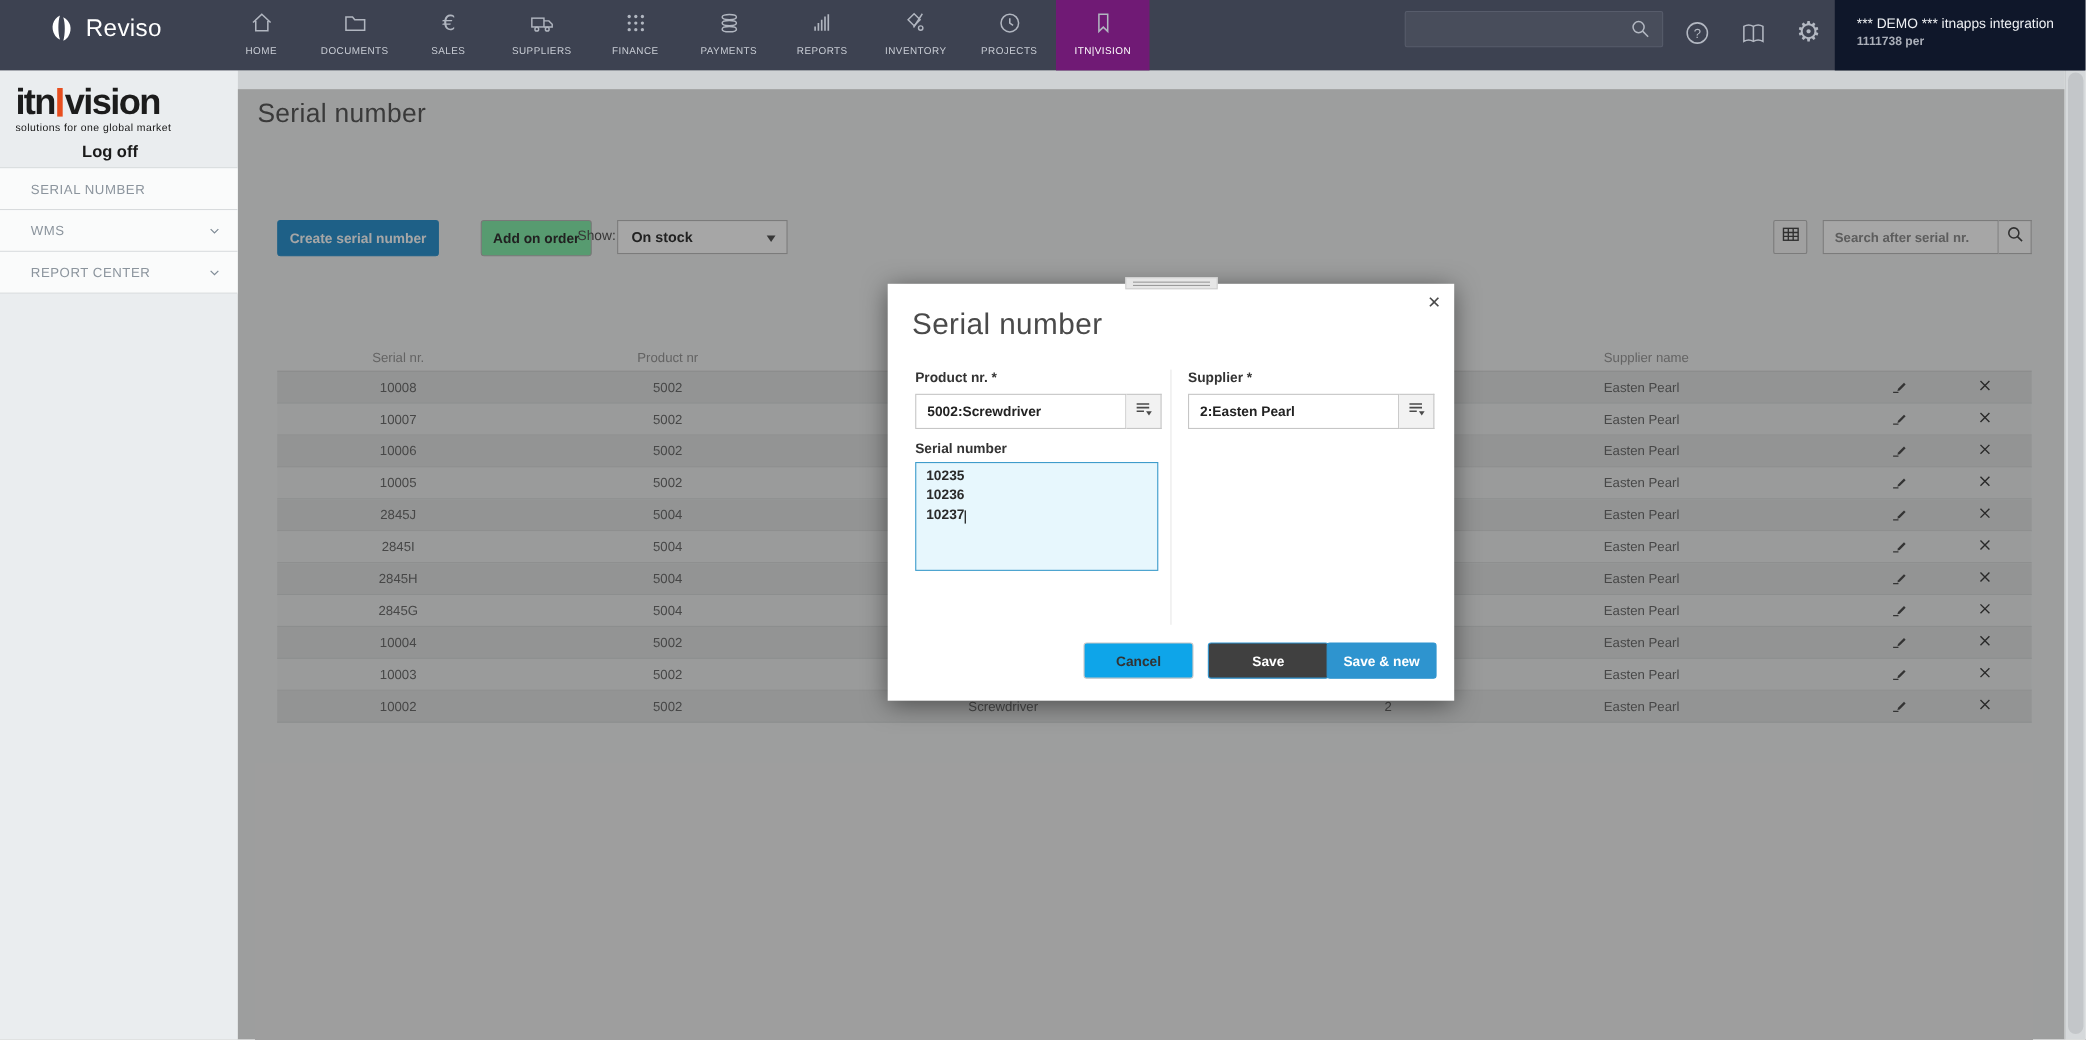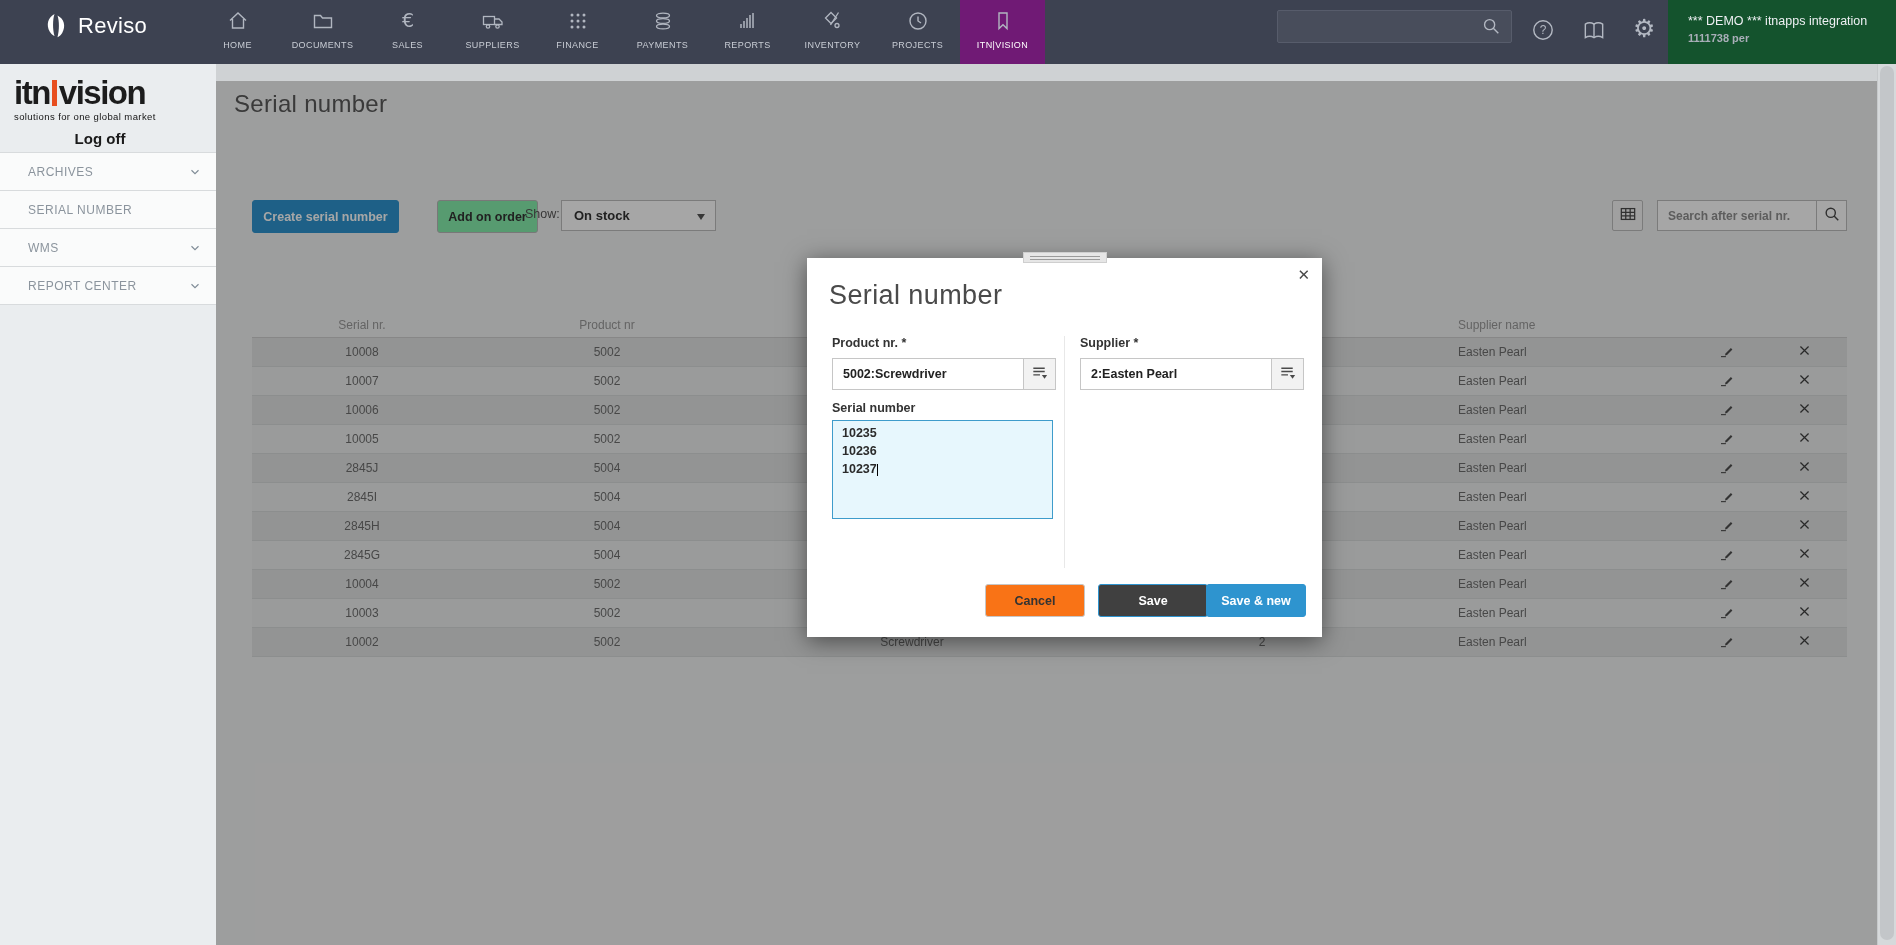--- a/index.html
+++ b/index.html
@@ -16,21 +16,21 @@
   .nav-item { width:85px; height:64px; display:flex; flex-direction:column; align-items:center;
               justify-content:flex-start; padding-top:9px; cursor:pointer; color:#b1b6c0; }
   .nav-item .nlbl { font-size:9px; letter-spacing:.4px; color:#c9cdd5; margin-top:3px; }
   .nav-item.active { background:#701a75; }
   .nav-item.active .nlbl { color:#ffffff; }
   .nav-search { position:absolute; left:1277px; top:10px; width:235px; height:33px; background:#484d5b;
                 border:1px solid #575c6b; border-radius:2px; color:#d8dbe0; padding:0 34px 0 10px; font-size:13px; outline:none; }
   .nav-search-icon { position:absolute; left:1480px; top:15px; cursor:pointer; }
   .nav-ico { position:absolute; top:17px; cursor:pointer; color:#b3b8c2; }
   .gear-glyph { font-size:25px; line-height:28px; font-family:"DejaVu Sans", sans-serif; }
-  .user-panel { position:absolute; left:1668px; top:0; width:228px; height:64px; background:#14532d; padding:14px 0 0 20px; cursor:pointer; }
+  .user-panel { position:absolute; left:1668px; top:0; width:228px; height:64px; background:#0f172a; padding:14px 0 0 20px; cursor:pointer; }
   .user-line1 { color:#eef0f3; font-size:12.5px; white-space:nowrap; }
   .user-line2 { color:#a9aeb8; font-size:11px; font-weight:700; margin-top:4px; }
 
   
   .subband { position:absolute; left:216px; top:64px; width:1661px; height:17px; background:#cfd2d4; z-index:1; }
 
   
   .sidebar { position:absolute; left:0; top:64px; width:216px; height:881px; background:#eaedef; z-index:25; }
   .side-logo { padding:12px 0 0 14px; cursor:pointer; }
   .logo-line { font-weight:800; font-size:33px; letter-spacing:-1.5px; color:#1c1c1c; line-height:34px; }
@@ -104,21 +104,21 @@
              display:flex; align-items:center; justify-content:center; cursor:pointer; }
   .ta { position:absolute; left:25px; top:162px; width:221px; height:99px; background:#e7f7fd; border:1px solid #3e9ccb;
         padding:2px 9px; cursor:text; }
   .ta-text { white-space:pre; font-size:12.5px; font-weight:700; color:#2b2b2b; line-height:14px;
              font-family:"Liberation Sans", sans-serif; }
   .caret { display:inline-block; width:1px; height:12px; background:#000; vertical-align:text-bottom;
            animation:blink 1s steps(1) infinite; }
   @keyframes blink { 50% { opacity:0; } }
   .m-btn { position:absolute; top:326px; height:33px; border-radius:3px; font-size:12.5px; font-weight:700;
            display:flex; align-items:center; justify-content:center; cursor:pointer; }
-  .m-cancel { left:178px; width:100px; background:#f97316; border:1px solid #c6c6c6; color:#333; }
+  .m-cancel { left:178px; width:100px; background:#0ea5e9; border:1px solid #c6c6c6; color:#333; }
   .m-save { left:291px; width:110px; background:#404040; border:1px solid #2e94cf; color:#fff; }
   .m-savenew { left:399px; width:100px; background:#2e94cf; border:1px solid #2e94cf; color:#fff; }
 </style>
 </head>
 <body>
 
 <div class="app">
 
   <header class="topnav">
     <div class="brand">
@@ -240,26 +240,20 @@
   <div class="subband"></div>
 
   <aside class="sidebar">
     <div class="side-logo">
       <div class="logo-line"><span>itn</span><span class="logo-bar"></span><span>vision</span></div>
       <div class="logo-tag">solutions for one global market</div>
     </div>
     <div class="logoff">Log off</div>
     <div class="side-items">
       <div class="side-item">
-        <span class="slbl">ARCHIVES</span>
-        <span class="chev"><svg width="14" height="14" viewBox="0 0 20 20" fill="none" stroke="#7f8b96" stroke-width="1.6">
-              <path d="M5 7.5l5 5 5-5"></path>
-            </svg></span>
-      </div>
-      <div class="side-item">
         <span class="slbl">SERIAL NUMBER</span>
       </div>
       <div class="side-item">
         <span class="slbl">WMS</span>
         <span class="chev"><svg width="14" height="14" viewBox="0 0 20 20" fill="none" stroke="#7f8b96" stroke-width="1.6">
               <path d="M5 7.5l5 5 5-5"></path>
             </svg></span>
       </div>
       <div class="side-item">
         <span class="slbl">REPORT CENTER</span>

